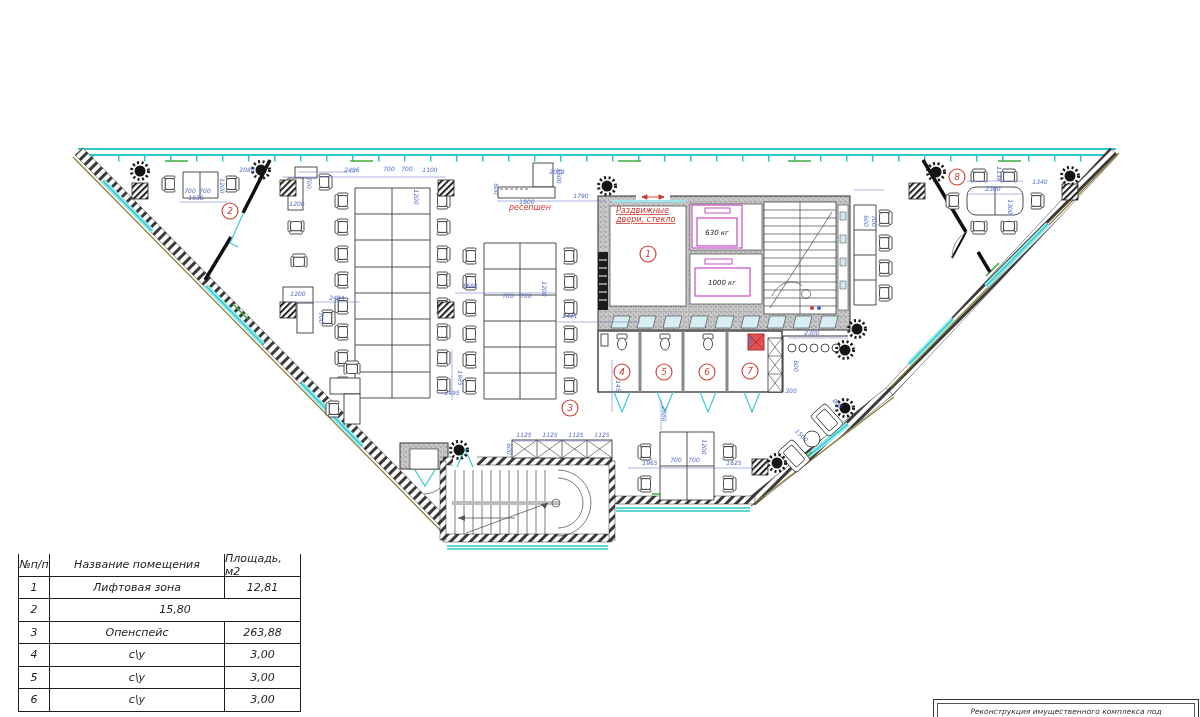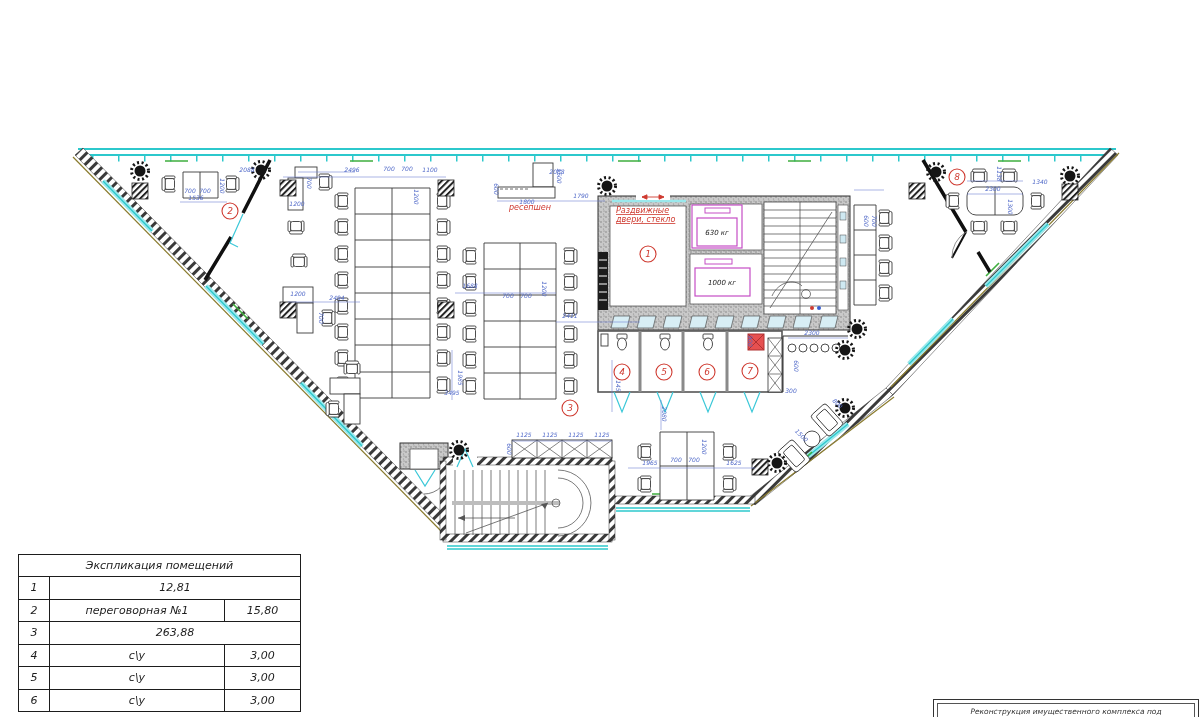--- a/index.html
+++ b/index.html
@@ -482,32 +482,37 @@
         <text x="750" y="374.2" class="bubble-num">7</text>
       </g>
       <g>
         <circle cx="957" cy="177" r="8" class="bubble"></circle>
         <text x="957" y="180.2" class="bubble-num">8</text>
       </g>
     </g>
 </svg>
 
 <div class="extable">
-  <div class="ex-title">Экспликация помещений</div>
+  <div class="exrow">
+    <div class="c-num">№п/п</div>
+    <div class="c-name">Название помещения</div>
+    <div class="c-area">Площадь, м2</div>
+  </div>
   <div class="exrow">
     <div class="c-num">1</div>
+    <div class="c-name">Лифтовая зона</div>
     <div class="c-area">12,81</div>
   </div>
   <div class="exrow">
     <div class="c-num">2</div>
-    <div class="c-name">переговорная №1</div>
     <div class="c-area">15,80</div>
   </div>
   <div class="exrow">
     <div class="c-num">3</div>
+    <div class="c-name">Опенспейс</div>
     <div class="c-area">263,88</div>
   </div>
   <div class="exrow">
     <div class="c-num">4</div>
     <div class="c-name">с\у</div>
     <div class="c-area">3,00</div>
   </div>
   <div class="exrow">
     <div class="c-num">5</div>
     <div class="c-name">с\у</div>

